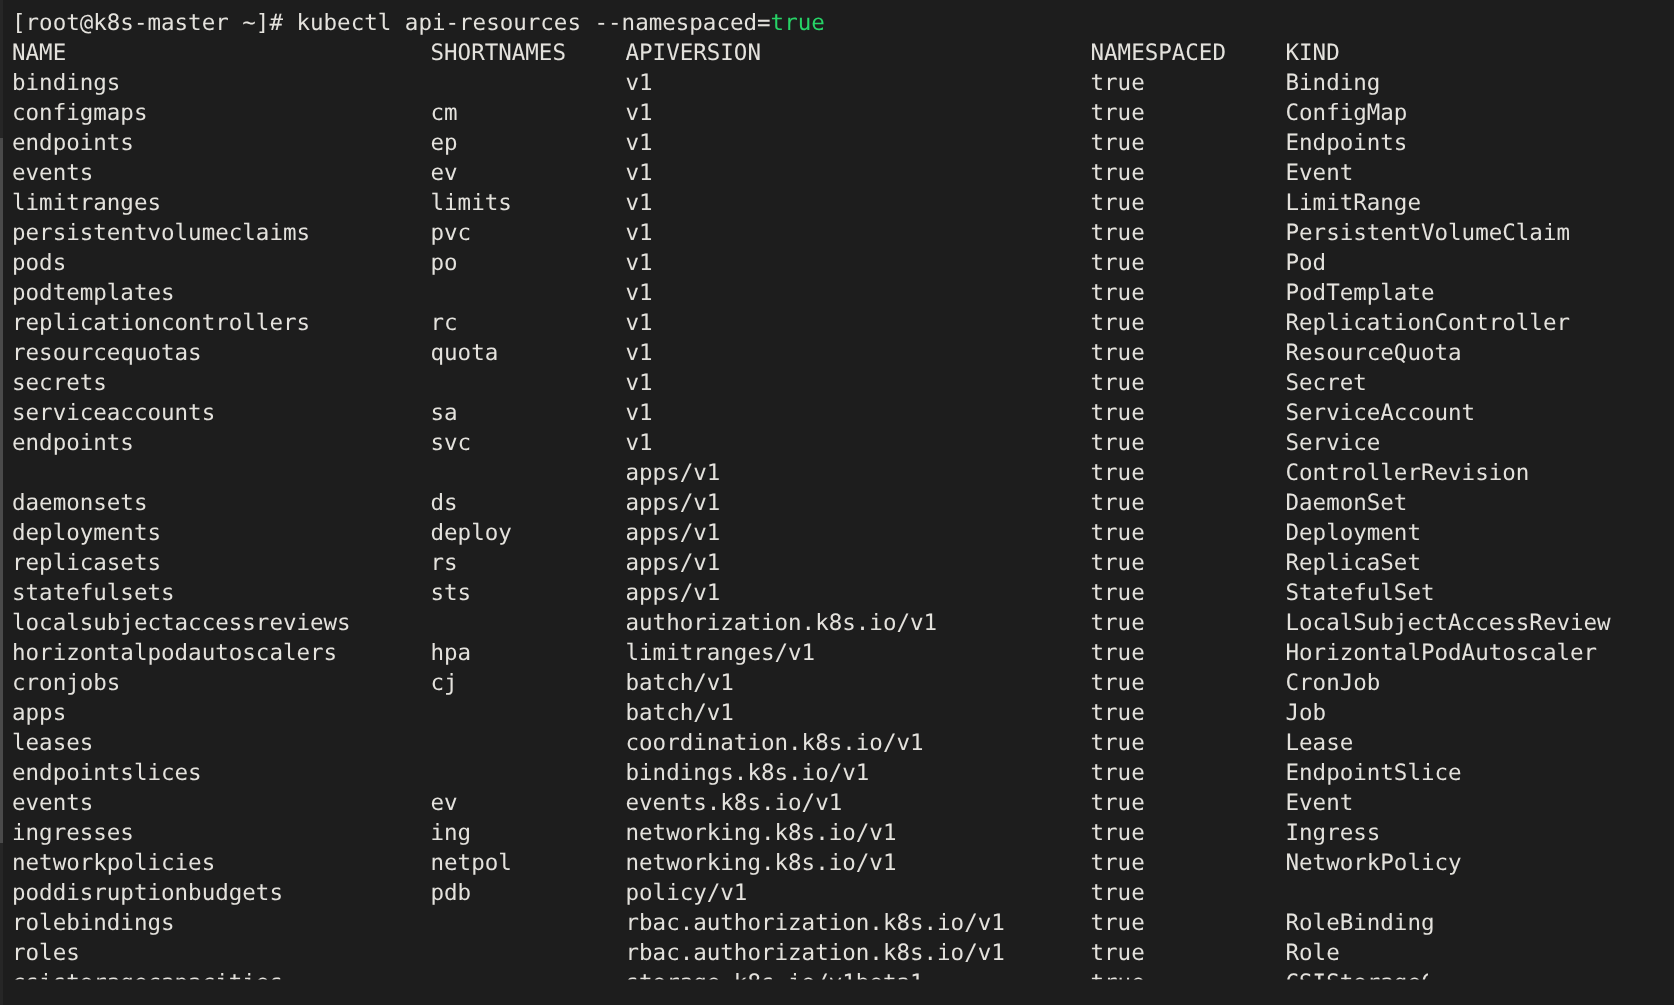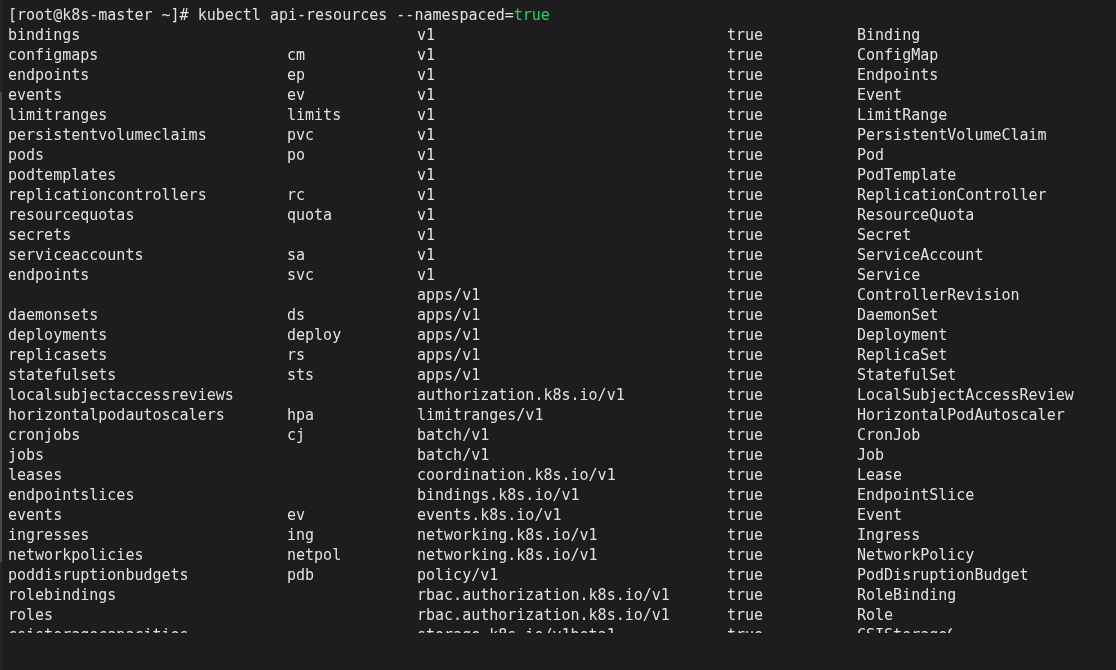--- a/index.html
+++ b/index.html
@@ -71,20 +71,27 @@
 <div id="terminal">
 
   <div id="scroll-track">
     <div id="scroll-thumb"></div>
   </div>
 
   <div id="screen">
 
     <div class="line prompt-line"><span>[root@k8s-master ~]# </span><span>kubectl api-resources --namespaced=</span><span class="green">true</span></div>
 
+    <div class="line">
+      <span class="cell c-name">NAME</span>
+      <span class="cell c-short">SHORTNAMES</span>
+      <span class="cell c-api">APIVERSION</span>
+      <span class="cell c-ns">NAMESPACED</span>
+      <span class="cell c-kind">KIND</span>
+    </div>
 
     <div id="rows">
         <div class="line"><span class="cell c-name">bindings</span><span class="cell c-api">v1</span><span class="cell c-ns">true</span><span class="cell c-kind">Binding</span></div>
         <div class="line"><span class="cell c-name">configmaps</span><span class="cell c-short">cm</span><span class="cell c-api">v1</span><span class="cell c-ns">true</span><span class="cell c-kind">ConfigMap</span></div>
         <div class="line"><span class="cell c-name">endpoints</span><span class="cell c-short">ep</span><span class="cell c-api">v1</span><span class="cell c-ns">true</span><span class="cell c-kind">Endpoints</span></div>
         <div class="line"><span class="cell c-name">events</span><span class="cell c-short">ev</span><span class="cell c-api">v1</span><span class="cell c-ns">true</span><span class="cell c-kind">Event</span></div>
         <div class="line"><span class="cell c-name">limitranges</span><span class="cell c-short">limits</span><span class="cell c-api">v1</span><span class="cell c-ns">true</span><span class="cell c-kind">LimitRange</span></div>
         <div class="line"><span class="cell c-name">persistentvolumeclaims</span><span class="cell c-short">pvc</span><span class="cell c-api">v1</span><span class="cell c-ns">true</span><span class="cell c-kind">PersistentVolumeClaim</span></div>
         <div class="line"><span class="cell c-name">pods</span><span class="cell c-short">po</span><span class="cell c-api">v1</span><span class="cell c-ns">true</span><span class="cell c-kind">Pod</span></div>
         <div class="line"><span class="cell c-name">podtemplates</span><span class="cell c-api">v1</span><span class="cell c-ns">true</span><span class="cell c-kind">PodTemplate</span></div>
@@ -94,26 +101,26 @@
         <div class="line"><span class="cell c-name">serviceaccounts</span><span class="cell c-short">sa</span><span class="cell c-api">v1</span><span class="cell c-ns">true</span><span class="cell c-kind">ServiceAccount</span></div>
         <div class="line"><span class="cell c-name">endpoints</span><span class="cell c-short">svc</span><span class="cell c-api">v1</span><span class="cell c-ns">true</span><span class="cell c-kind">Service</span></div>
         <div class="line"><span class="cell c-api">apps/v1</span><span class="cell c-ns">true</span><span class="cell c-kind">ControllerRevision</span></div>
         <div class="line"><span class="cell c-name">daemonsets</span><span class="cell c-short">ds</span><span class="cell c-api">apps/v1</span><span class="cell c-ns">true</span><span class="cell c-kind">DaemonSet</span></div>
         <div class="line"><span class="cell c-name">deployments</span><span class="cell c-short">deploy</span><span class="cell c-api">apps/v1</span><span class="cell c-ns">true</span><span class="cell c-kind">Deployment</span></div>
         <div class="line"><span class="cell c-name">replicasets</span><span class="cell c-short">rs</span><span class="cell c-api">apps/v1</span><span class="cell c-ns">true</span><span class="cell c-kind">ReplicaSet</span></div>
         <div class="line"><span class="cell c-name">statefulsets</span><span class="cell c-short">sts</span><span class="cell c-api">apps/v1</span><span class="cell c-ns">true</span><span class="cell c-kind">StatefulSet</span></div>
         <div class="line"><span class="cell c-name">localsubjectaccessreviews</span><span class="cell c-api">authorization.k8s.io/v1</span><span class="cell c-ns">true</span><span class="cell c-kind">LocalSubjectAccessReview</span></div>
         <div class="line"><span class="cell c-name">horizontalpodautoscalers</span><span class="cell c-short">hpa</span><span class="cell c-api">limitranges/v1</span><span class="cell c-ns">true</span><span class="cell c-kind">HorizontalPodAutoscaler</span></div>
         <div class="line"><span class="cell c-name">cronjobs</span><span class="cell c-short">cj</span><span class="cell c-api">batch/v1</span><span class="cell c-ns">true</span><span class="cell c-kind">CronJob</span></div>
-        <div class="line"><span class="cell c-name">jobs</span><span class="cell c-api">batch/v1</span><span class="cell c-ns">true</span><span class="cell c-kind">Job</span></div>
+        <div class="line"><span class="cell c-name">apps</span><span class="cell c-api">batch/v1</span><span class="cell c-ns">true</span><span class="cell c-kind">Job</span></div>
         <div class="line"><span class="cell c-name">leases</span><span class="cell c-api">coordination.k8s.io/v1</span><span class="cell c-ns">true</span><span class="cell c-kind">Lease</span></div>
         <div class="line"><span class="cell c-name">endpointslices</span><span class="cell c-api">bindings.k8s.io/v1</span><span class="cell c-ns">true</span><span class="cell c-kind">EndpointSlice</span></div>
         <div class="line"><span class="cell c-name">events</span><span class="cell c-short">ev</span><span class="cell c-api">events.k8s.io/v1</span><span class="cell c-ns">true</span><span class="cell c-kind">Event</span></div>
         <div class="line"><span class="cell c-name">ingresses</span><span class="cell c-short">ing</span><span class="cell c-api">networking.k8s.io/v1</span><span class="cell c-ns">true</span><span class="cell c-kind">Ingress</span></div>
         <div class="line"><span class="cell c-name">networkpolicies</span><span class="cell c-short">netpol</span><span class="cell c-api">networking.k8s.io/v1</span><span class="cell c-ns">true</span><span class="cell c-kind">NetworkPolicy</span></div>
-        <div class="line"><span class="cell c-name">poddisruptionbudgets</span><span class="cell c-short">pdb</span><span class="cell c-api">policy/v1</span><span class="cell c-ns">true</span><span class="cell c-kind">PodDisruptionBudget</span></div>
+        <div class="line"><span class="cell c-name">poddisruptionbudgets</span><span class="cell c-short">pdb</span><span class="cell c-api">policy/v1</span><span class="cell c-ns">true</span></div>
         <div class="line"><span class="cell c-name">rolebindings</span><span class="cell c-api">rbac.authorization.k8s.io/v1</span><span class="cell c-ns">true</span><span class="cell c-kind">RoleBinding</span></div>
         <div class="line"><span class="cell c-name">roles</span><span class="cell c-api">rbac.authorization.k8s.io/v1</span><span class="cell c-ns">true</span><span class="cell c-kind">Role</span></div>
         <div class="line clip-last"><span class="cell c-name">csistoragecapacities</span><span class="cell c-api">storage.k8s.io/v1beta1</span><span class="cell c-ns">true</span><span class="cell c-kind">CSIStorageCapacity</span></div>
       </div>
 
   </div>
 </div>
 
 </body></html>

